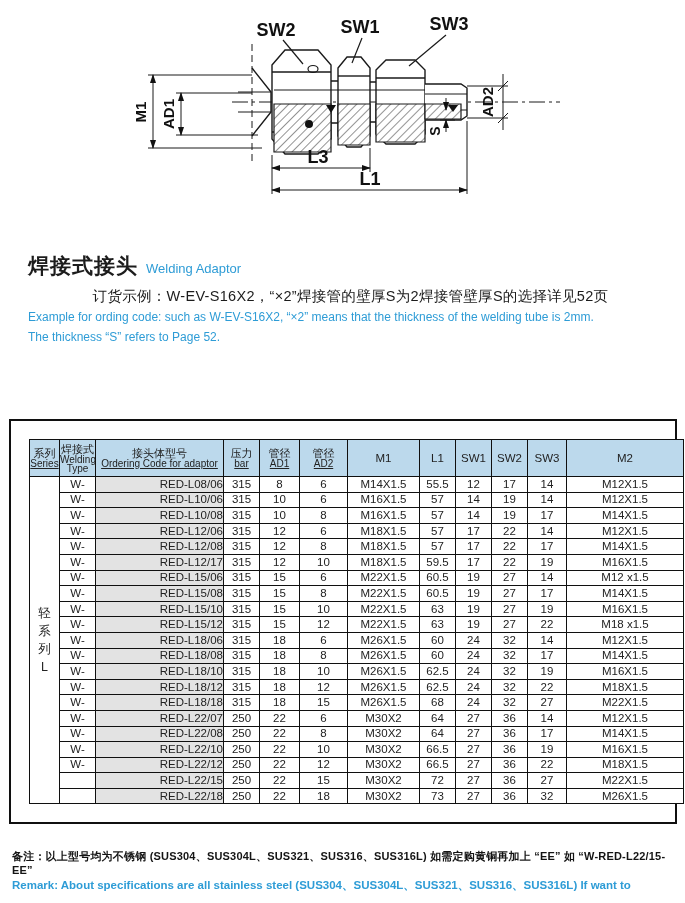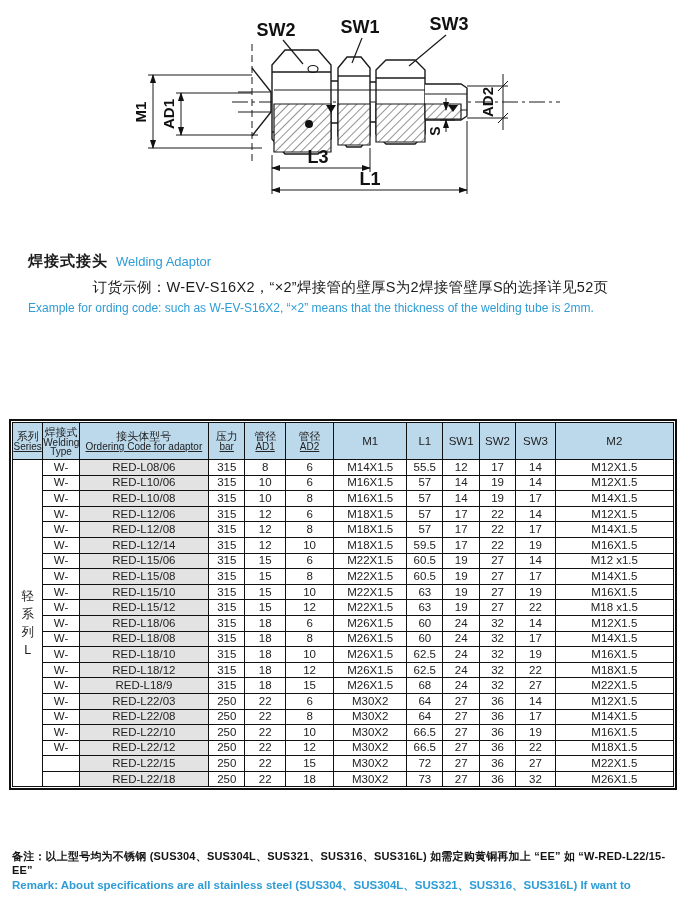--- a/index.html
+++ b/index.html
@@ -8,35 +8,35 @@
     --code-bg:#e3e3e3;
     --ink:#1f1f1f;
   }
   html,body{margin:0;padding:0;background:#fff;}
   body{width:685px;height:903px;font-family:"Liberation Sans","DejaVu Sans",sans-serif;color:var(--ink);}
   .page{position:relative;width:685px;height:891px;background:#fff;overflow:hidden;}
 
   .drawing{position:absolute;top:2px;left:0;}
 
   .intro{position:absolute;top:252px;left:28px;width:645px;}
-  .title-zh{font-size:15px;font-weight:bold;color:#1c1c1c;letter-spacing:1px;text-align:right;}
+  .title-zh{font-size:21px;font-weight:bold;color:#1c1c1c;letter-spacing:1px;text-align:right;}
   .title-en{font-size:13px;color:var(--accent);margin-left:8px;text-align:right;}
   .order-line{font-size:14.5px;color:#1c1c1c;margin-top:7px;letter-spacing:0.3px;text-align:center;}
   .en-line{font-size:12px;color:var(--accent);margin-top:4px;line-height:1.3;}
 
-  .table-wrap{position:absolute;top:419px;left:9px;width:668px;border:2.5px solid #101010;padding:1px;box-sizing:border-box;background:#fff;}
+  .table-wrap{position:absolute;top:419px;left:9px;width:668px;border:2.5px solid #101010;padding:18px;box-sizing:border-box;background:#fff;}
   table{border-collapse:collapse;width:100%;table-layout:fixed;}
   th,td{border:1.5px solid #101010;text-align:center;vertical-align:middle;padding:0;overflow:hidden;}
   thead th{background:var(--header-bg);font-weight:normal;height:36px;}
   .h-zh{display:block;font-size:11px;line-height:12px;color:#222;}
   .h-en{display:block;font-size:10px;line-height:10px;color:#222;text-decoration:underline;}
   .h-en3{display:block;font-size:10px;line-height:9px;color:#222;}
   .h-one{display:block;font-size:11.5px;color:#222;}
   tbody td{height:14.6px;font-size:11.5px;line-height:13px;color:#222;background:#fff;}
-  td.code-cell{background:var(--code-bg);}
+  td.code-cell{background:var(--code-bg);text-align:right;}
   td.series-cell{background:#fff;font-size:12.5px;font-weight:normal;}
   td.series-cell div{line-height:18px;}
 
   .footer{position:absolute;top:849px;left:12px;width:672px;font-weight:bold;}
   .footer .zh{font-size:11px;color:#141414;letter-spacing:0.2px;}
   .footer .en{font-size:11.5px;color:var(--accent);margin-top:2px;line-height:1.25;}
 </style>
 </head>
 <body>
 
@@ -129,20 +129,21 @@
       <text x="370" y="183" font-size="18" text-anchor="middle">L1</text>
     </g>
   </svg>
 
   <div class="intro">
     <div>
       <span class="title-zh">焊接式接头</span><span class="title-en">Welding Adaptor</span>
     </div>
     <div class="order-line">订货示例：W-EV-S16X2，“×2”焊接管的壁厚S为2焊接管壁厚S的选择详见52页</div>
     <div class="en-line">Example for ording code: such as W-EV-S16X2, “×2” means that the thickness of the welding tube is 2mm.</div>
+    <div class="en-line">The thickness “S” refers to Page 52.</div>
   </div>
 
   <div class="table-wrap">
     <table>
       <colgroup>
         <col style="width:30px">
           <col style="width:36px">
           <col style="width:128px">
         <col style="width:36px">
           <col style="width:40px">
@@ -268,21 +269,21 @@
             <td>8</td>
             <td>M18X1.5</td>
             <td>57</td>
             <td>17</td>
             <td>22</td>
             <td>17</td>
             <td>M14X1.5</td>
           </tr>
           <tr>
             <td>W-</td>
-            <td class="code-cell">RED-L12/14</td>
+            <td class="code-cell">RED-L12/17</td>
             <td>315</td>
             <td>12</td>
             <td>10</td>
             <td>M18X1.5</td>
             <td>59.5</td>
             <td>17</td>
             <td>22</td>
             <td>19</td>
             <td>M16X1.5</td>
           </tr>
@@ -385,34 +386,34 @@
             <td>12</td>
             <td>M26X1.5</td>
             <td>62.5</td>
             <td>24</td>
             <td>32</td>
             <td>22</td>
             <td>M18X1.5</td>
           </tr>
           <tr>
             <td>W-</td>
-            <td class="code-cell">RED-L18/9</td>
+            <td class="code-cell">RED-L18/18</td>
             <td>315</td>
             <td>18</td>
             <td>15</td>
             <td>M26X1.5</td>
             <td>68</td>
             <td>24</td>
             <td>32</td>
             <td>27</td>
             <td>M22X1.5</td>
           </tr>
           <tr>
             <td>W-</td>
-            <td class="code-cell">RED-L22/03</td>
+            <td class="code-cell">RED-L22/07</td>
             <td>250</td>
             <td>22</td>
             <td>6</td>
             <td>M30X2</td>
             <td>64</td>
             <td>27</td>
             <td>36</td>
             <td>14</td>
             <td>M12X1.5</td>
           </tr>

